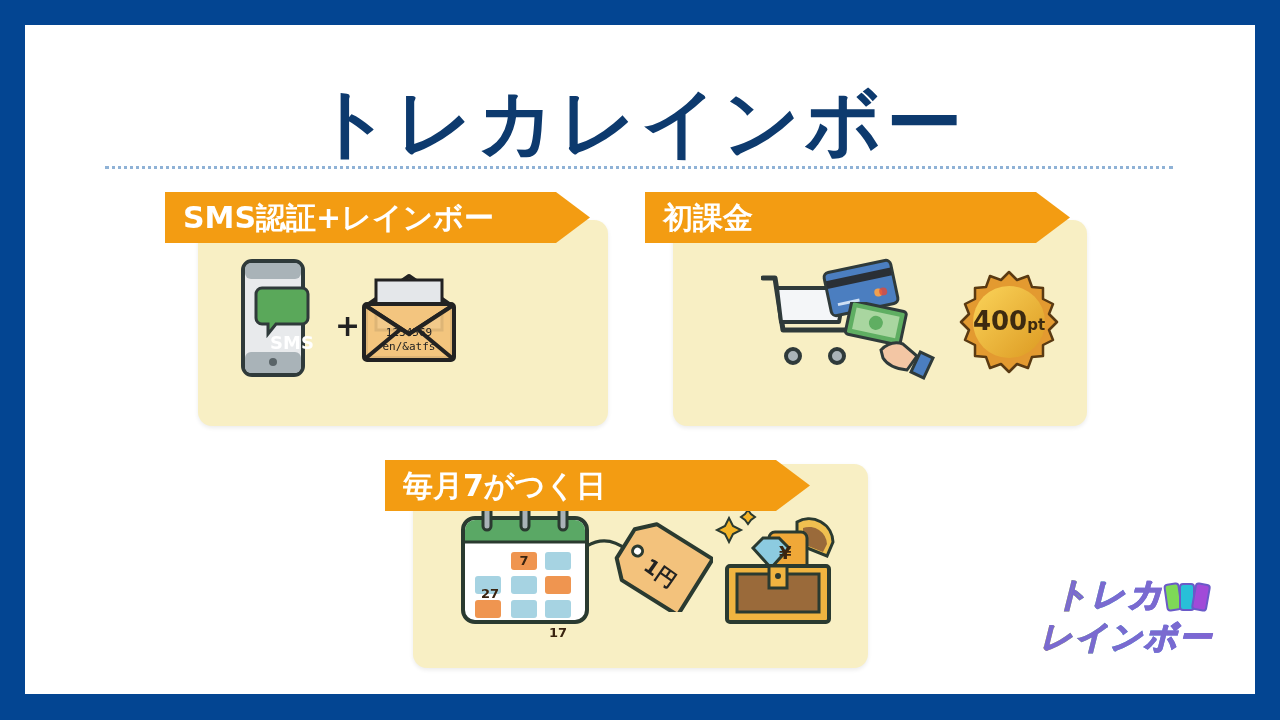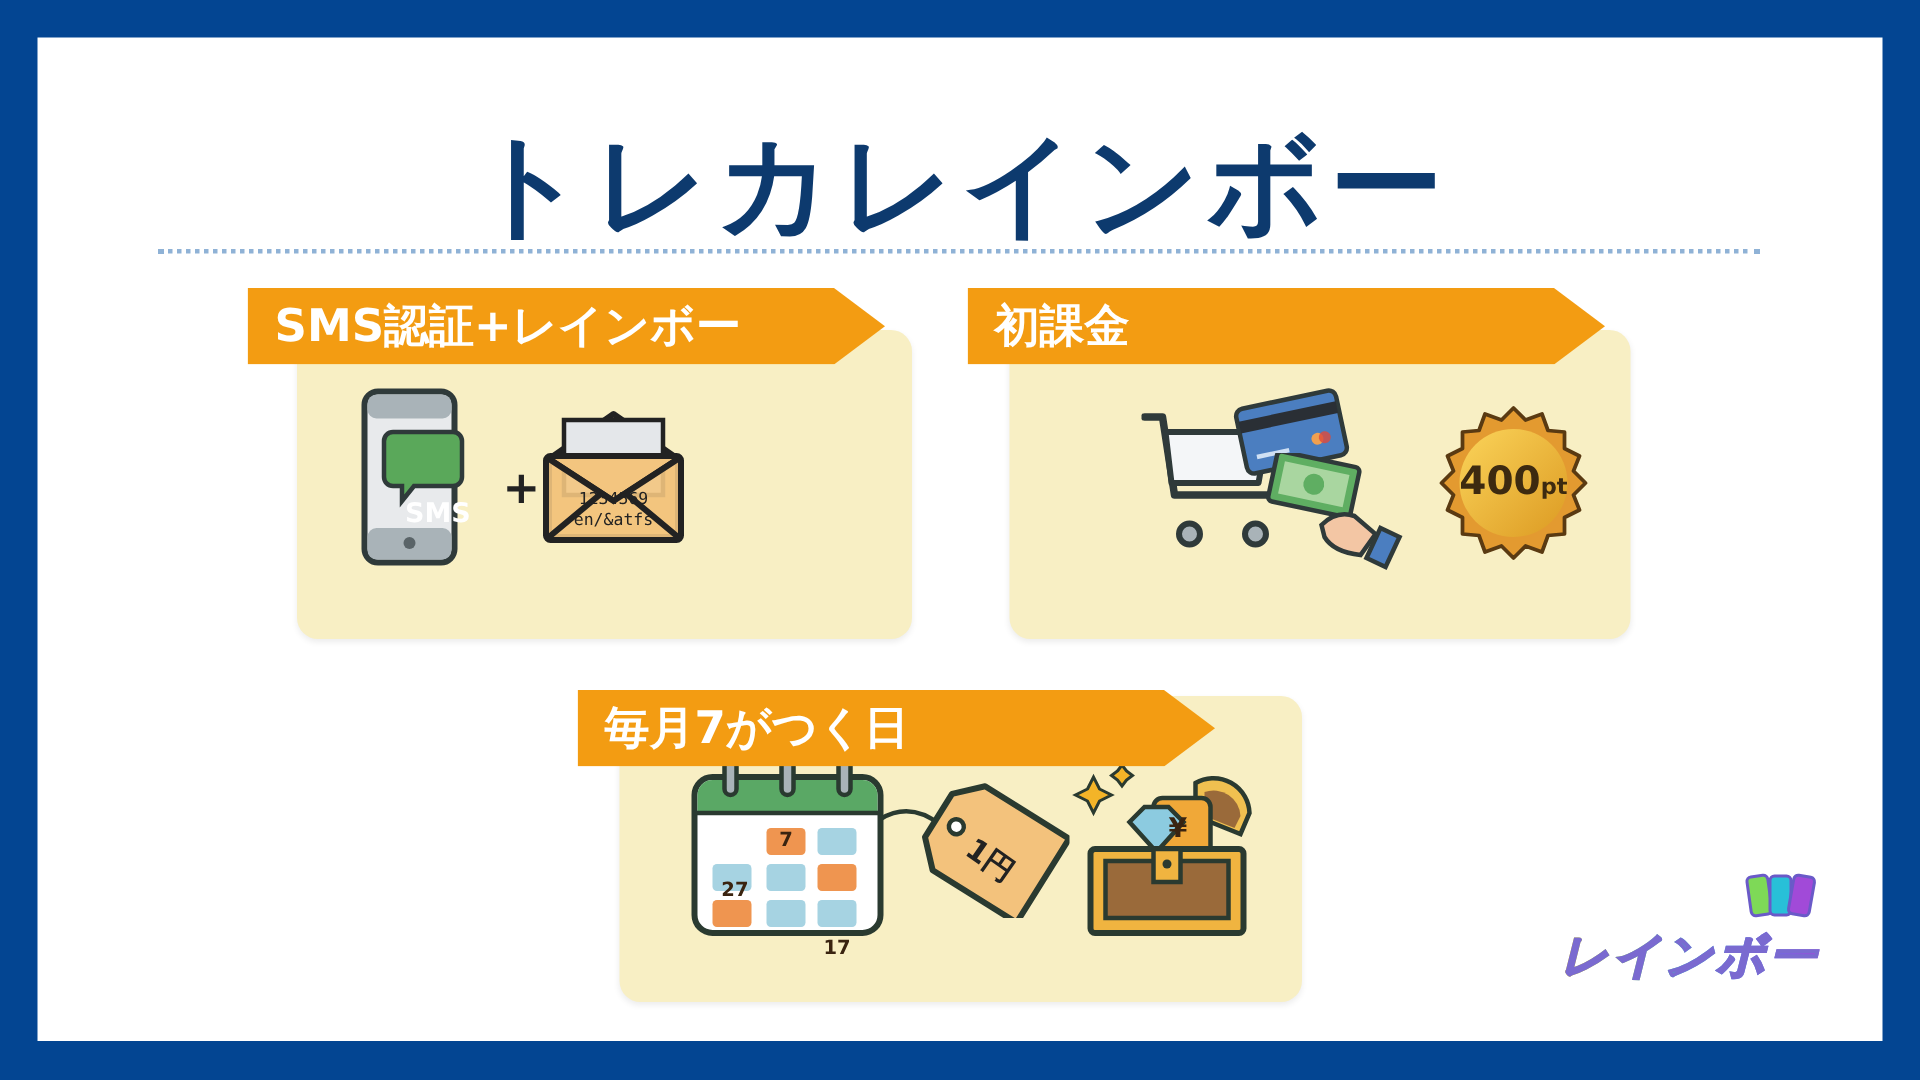--- a/index.html
+++ b/index.html
@@ -143,19 +143,20 @@
     <rect x="14" y="56" width="102" height="56" rx="3" fill="#f0b440" stroke="#2a3a30" stroke-width="4"></rect>
     <rect x="24" y="64" width="82" height="38" fill="#9a6a3a" stroke="#2a3a30" stroke-width="3"></rect>
     <rect x="56" y="56" width="18" height="22" fill="#f0b440" stroke="#2a3a30" stroke-width="3"></rect>
     <circle cx="65" cy="66" r="3" fill="#2a3a30"></circle>
   </svg>
   <div class="yen" style="left:366px; top:78px;">¥</div>
 </div>
 <div class="ribbon" style="left:385px; top:460px; width:425px;">毎月7がつく日</div>
 
 <div class="logo">
+  <div class="logo-line" style="left:22px; top:4px;">トレカ</div>
   <svg style="position:absolute; left:130px; top:10px;" width="50" height="40" viewBox="0 0 50 40">
     <rect x="4" y="6" width="14" height="26" rx="3" transform="rotate(-8 11 19)" fill="#7ed957" stroke="#6a5ac8" stroke-width="2"></rect>
     <rect x="18" y="6" width="14" height="26" rx="3" fill="#28c0d8" stroke="#6a5ac8" stroke-width="2"></rect>
     <rect x="32" y="6" width="14" height="26" rx="3" transform="rotate(10 39 19)" fill="#a14ad8" stroke="#6a5ac8" stroke-width="2"></rect>
   </svg>
   <div class="logo-line" style="left:8px; top:48px; font-size:32px;">レインボー</div>
 </div>
 
 </body></html>

